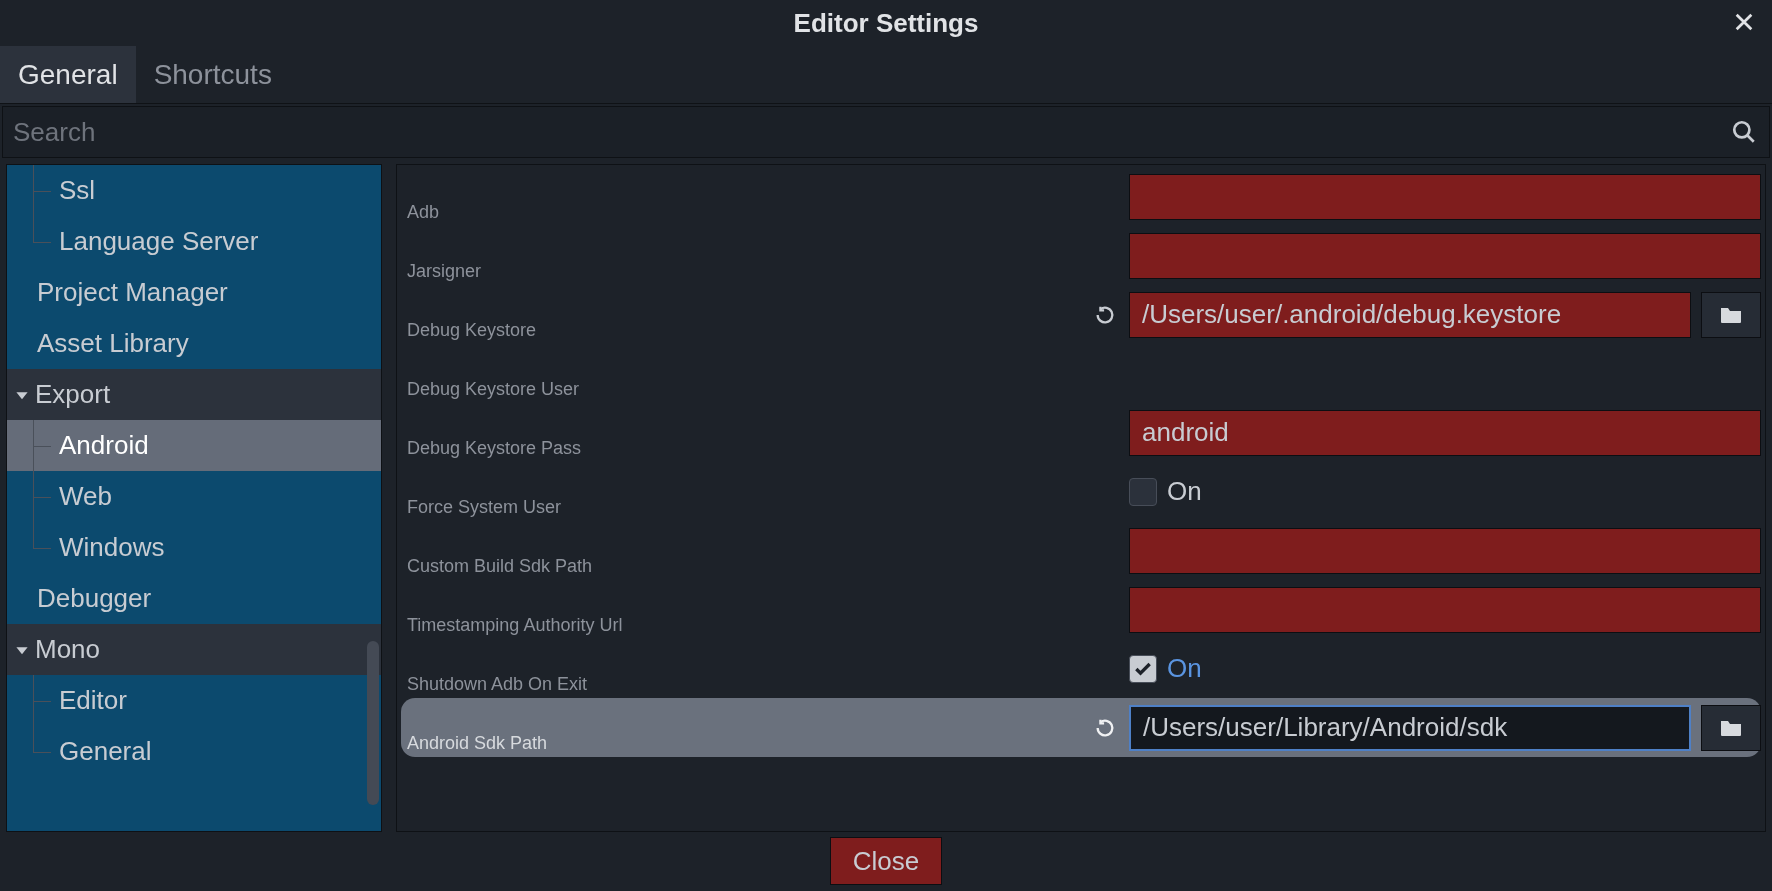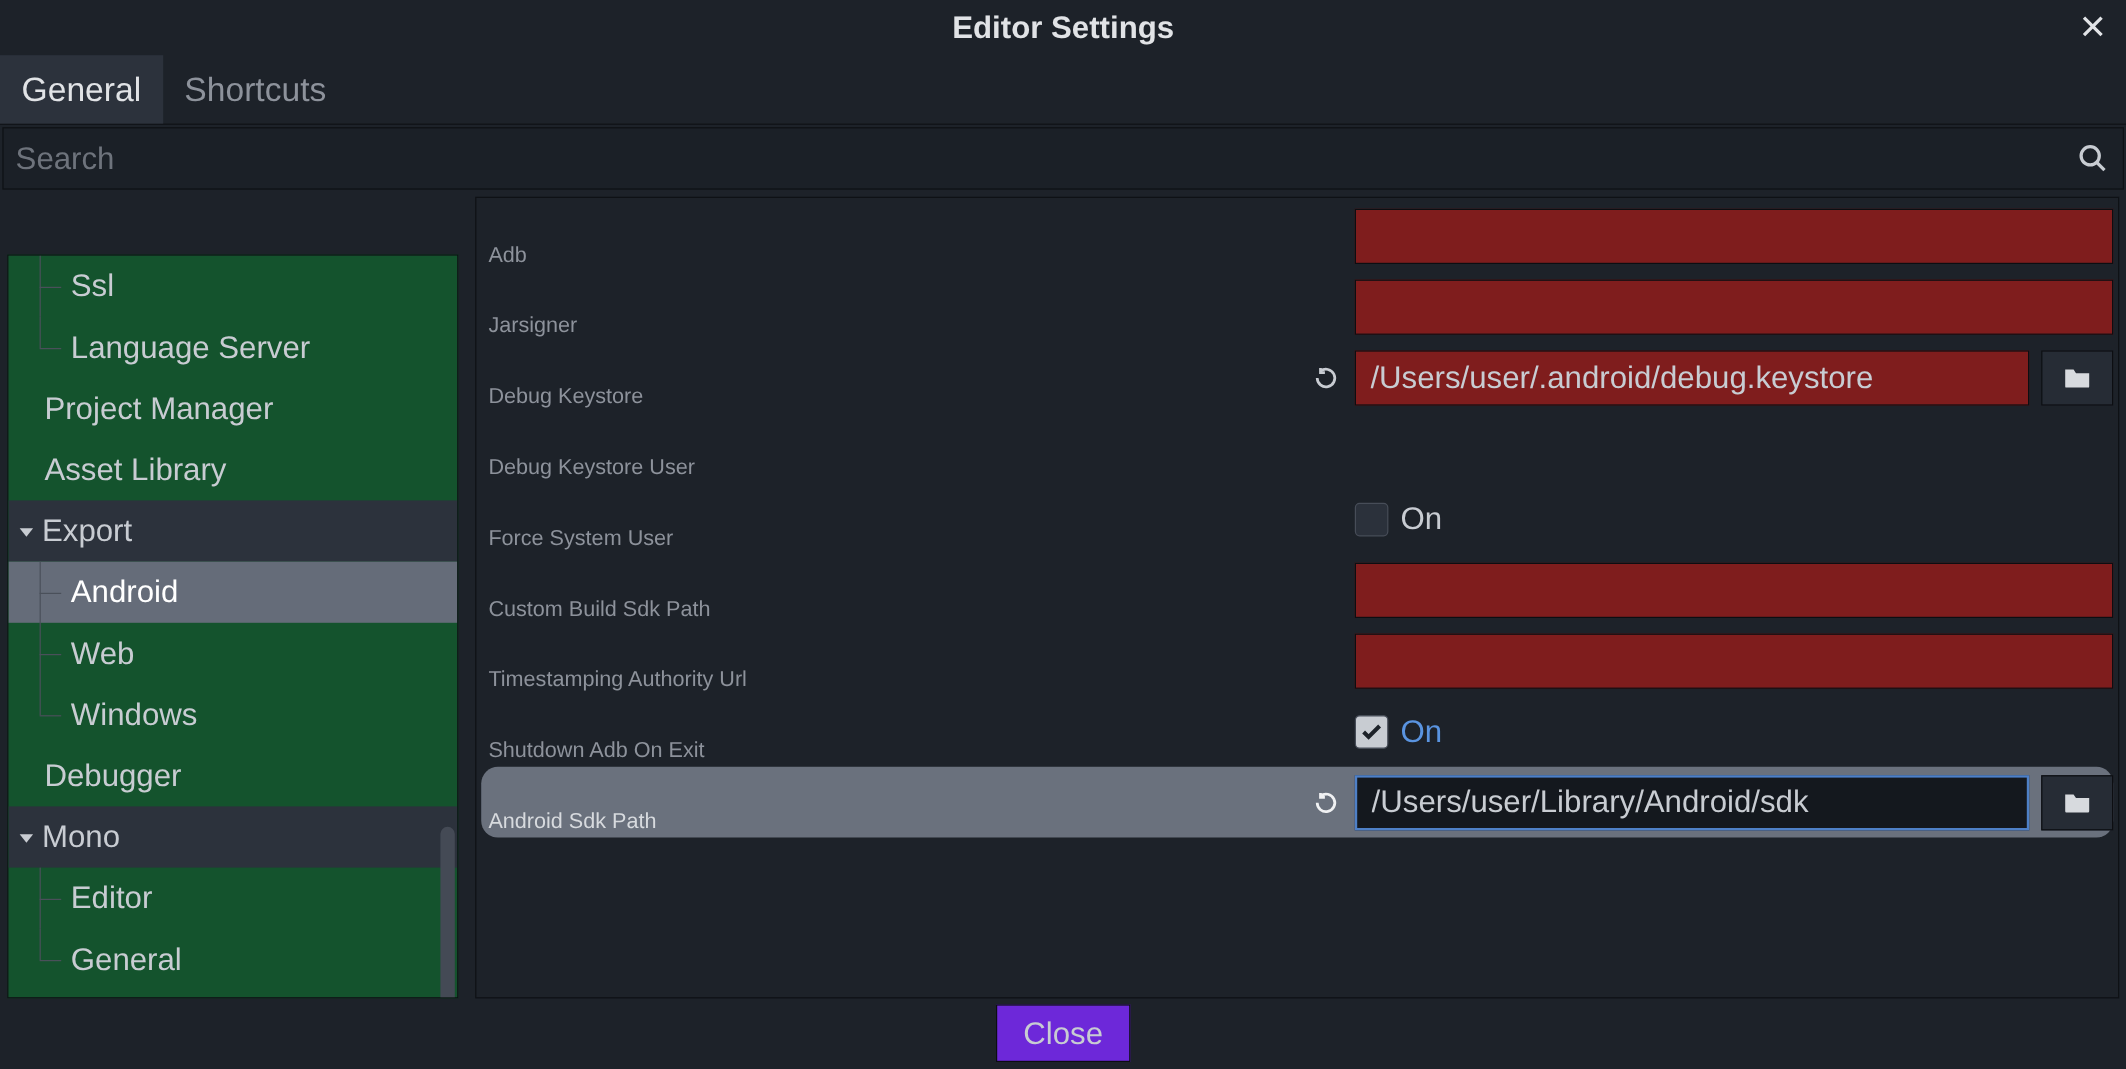--- a/index.html
+++ b/index.html
@@ -81,24 +81,23 @@
   .main {
     display: flex;
     gap: 14px;
     padding: 6px 6px 0 6px;
     height: 674px;
   }
 
   .sidebar {
     width: 376px;
     border: 1px solid #0e1115;
-    background: #14532d;
+    background: #0c4a6e;
     position: relative;
     overflow: hidden;
-    margin-top: 48px;
   }
   .tree-item {
     display: flex;
     align-items: center;
     height: 51px;
     color: #c8ccd2;
     font-size: 26px;
     cursor: pointer;
     position: relative;
   }
@@ -224,21 +223,21 @@
   .footer {
     height: 54px;
     display: flex;
     align-items: center;
     justify-content: center;
     margin-top: 2px;
   }
   .close-btn {
     height: 48px;
     padding: 0 22px;
-    background: #6d28d9;
+    background: #7f1d1d;
     border: 1px solid #0c0e12;
     color: #c8ccd2;
     font-size: 26px;
     display: flex; align-items: center; justify-content: center;
     cursor: pointer;
   }
 </style>
 </head>
 <body>
 
@@ -352,20 +351,27 @@
             </svg>
         </div>
       </div>
     </div>
 
     <div class="row">
       <div class="row-label">Debug Keystore User</div>
       <div class="spacer-reset"></div>
     </div>
 
+    <div class="row">
+      <div class="row-label">Debug Keystore Pass</div>
+      <div class="spacer-reset"></div>
+      <div class="value">
+          <input class="text-field" value="android" style="">
+        </div>
+    </div>
 
     <div class="row">
       <div class="row-label">Force System User</div>
       <div class="spacer-reset"></div>
       <div class="value">
         <div class="checkbox">
           
         </div>
         <span class="check-label">On</span>
       </div>

